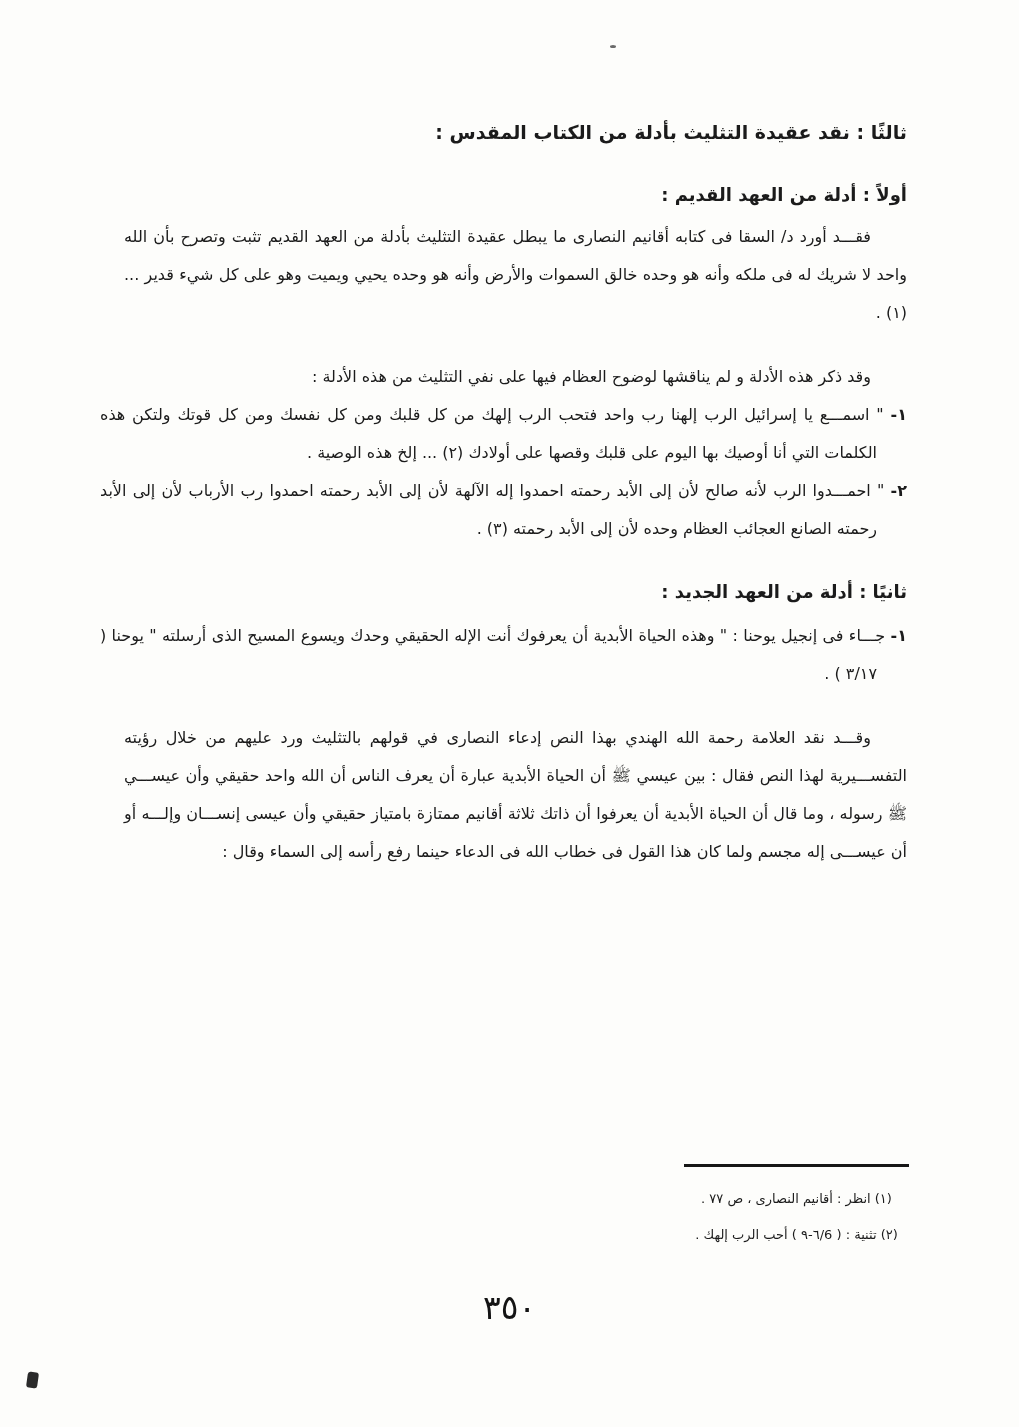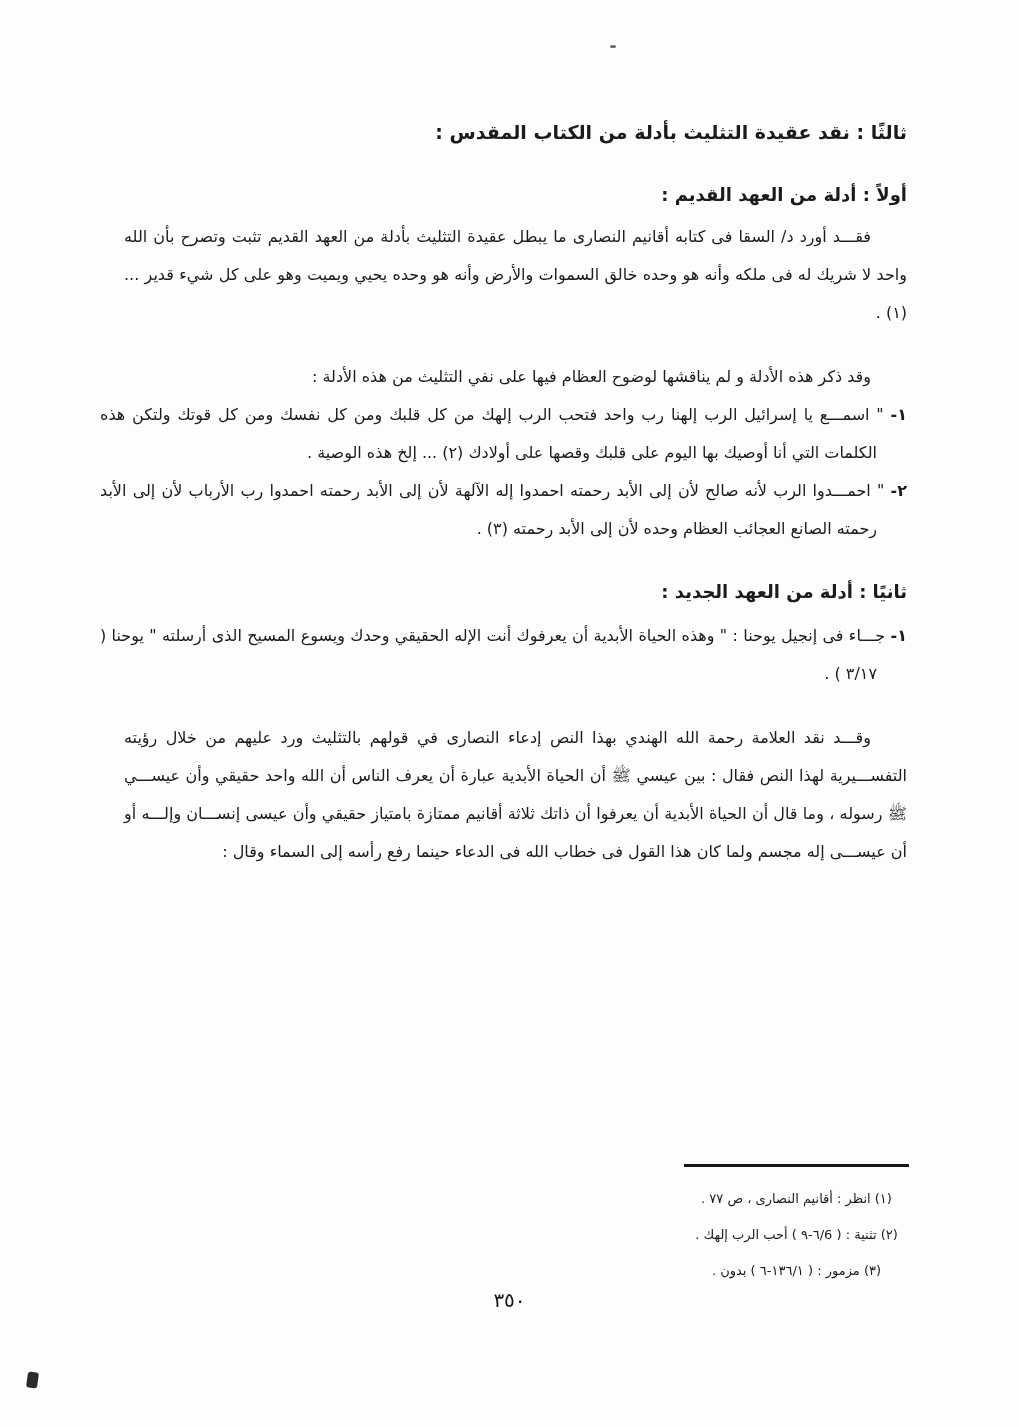--- a/index.html
+++ b/index.html
@@ -64,21 +64,21 @@
     font-size: 13px;
     line-height: 36px;
     white-space: nowrap;
   }
   .page-number {
     position: absolute;
     top: 1288px;
     left: 0;
     right: 0;
     text-align: center;
-    font-size: 20px;
+    font-size: 33px;
     letter-spacing: 3px;
     color: #141414;
   }
   .speck-top {
     position: absolute;
     top: 45px;
     left: 610px;
     width: 6px;
     height: 3px;
     background: #6a6a6a;
@@ -131,20 +131,19 @@
     </div>
 
     <p class="body-para mt">وقـــد نقد العلامة رحمة الله الهندي بهذا النص إدعاء النصارى في قولهم بالتثليث ورد عليهم من خلال رؤيته التفســـيرية لهذا النص فقال :  بين عيسي ﷺ أن الحياة الأبدية عبارة أن يعرف الناس أن الله واحد حقيقي وأن عيســـي ﷺ رسوله ، وما قال أن الحياة الأبدية أن يعرفوا أن ذاتك ثلاثة أقانيم ممتازة بامتياز حقيقي وأن عيسى إنســـان وإلـــه أو أن عيســـى إله مجسم ولما كان هذا القول فى خطاب الله فى الدعاء حينما رفع رأسه إلى السماء وقال :</p>
 
   </div>
 
   <div class="footnotes">
     <div class="fn-rule"></div>
     <div class="footnote">(١)  انظر :  أقانيم النصارى ،  ص ٧٧ .</div>
     <div class="footnote">(٢)  تثنية :  ( ٦/6-٩ ) أحب الرب إلهك .</div>
-    <div class="footnote">(٣)  مزمور :  ( ١٣٦/١-٦ ) بدون .</div>
   </div>
 
   <div class="page-number">٣٥٠</div>
 
   <div class="speck-bottom"></div>
 
 </div>
 
 </body></html>

